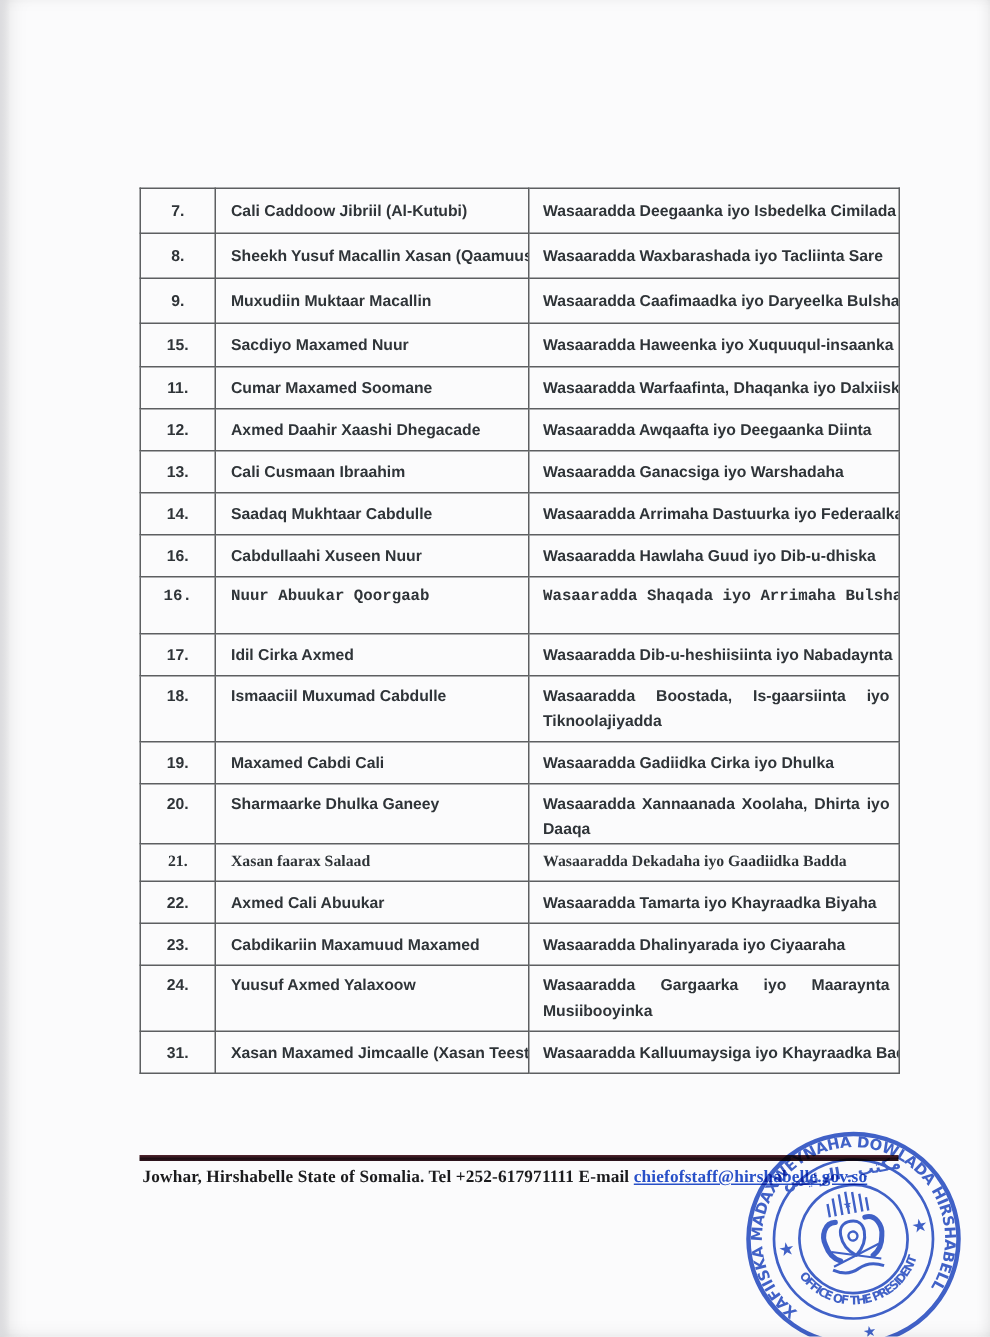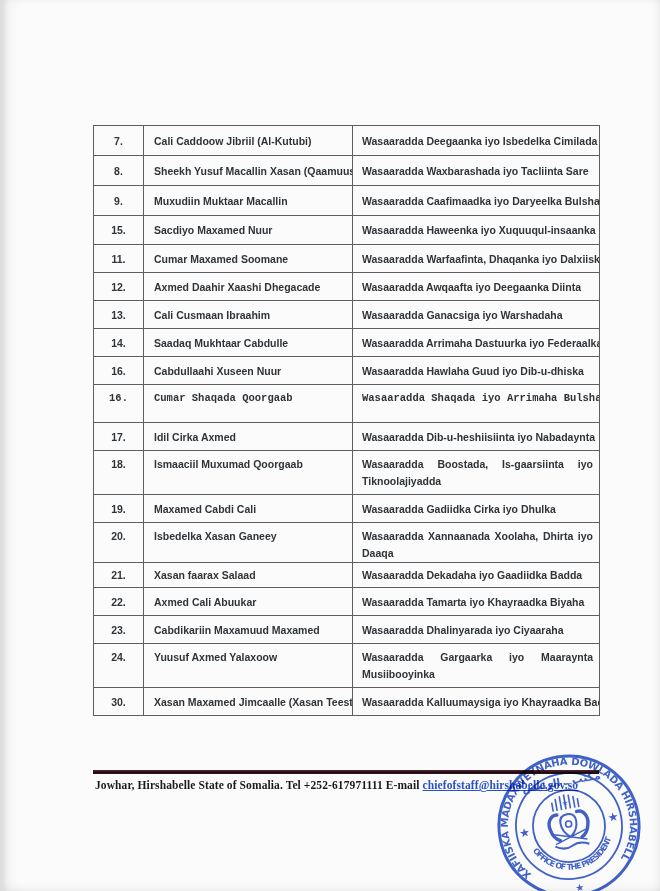--- a/index.html
+++ b/index.html
@@ -29,21 +29,21 @@
   .t col.w-min{width:247px;}
   .c-num{text-align:center;font-weight:700;font-size:11px;}
   .c-name{padding:0 4px 0 10px;white-space:nowrap;}
   .c-min{padding:0 6px 0 9px;white-space:nowrap;}
   .t tr{height:28px;}
   .t tr:nth-child(1),.t tr:nth-child(2),.t tr:nth-child(3){height:30px;}
   .t tr:nth-child(4){height:29px;}
   .t tr:nth-child(10){height:38px;font-family:Liberation Mono, monospace;}
   .t tr:nth-child(12){height:44px;}
   .t tr:nth-child(14){height:40px;}
-  .t tr:nth-child(15){height:25px;}
+  .t tr:nth-child(15){height:25px;font-family:Liberation Serif, serif;}
   .t tr:nth-child(18){height:44px;}
   
   .t tr:nth-child(10) td,.t tr:nth-child(12) td,
   .t tr:nth-child(14) td,.t tr:nth-child(18) td{vertical-align:top;padding-top:5px;}
   
   .t tr:nth-child(12) .c-min,.t tr:nth-child(14) .c-min,.t tr:nth-child(18) .c-min{
     white-space:normal;text-align:justify;line-height:17px;}
 
   
   .footer-rule{position:absolute;left:93px;top:770px;width:506px;height:4px;
@@ -121,45 +121,45 @@
   </tr>
 
   <tr>
     <td class="c-num">16.</td>
     <td class="c-name">Cabdullaahi Xuseen Nuur</td>
     <td class="c-min">Wasaaradda Hawlaha Guud iyo Dib-u-dhiska</td>
   </tr>
 
   <tr>
     <td class="c-num">16.</td>
-    <td class="c-name">Cumar Shaqada Qoorgaab</td>
+    <td class="c-name">Nuur Abuukar Qoorgaab</td>
     <td class="c-min">Wasaaradda Shaqada iyo Arrimaha Bulshada</td>
   </tr>
 
   <tr>
     <td class="c-num">17.</td>
     <td class="c-name">Idil Cirka Axmed</td>
     <td class="c-min">Wasaaradda Dib-u-heshiisiinta iyo Nabadaynta</td>
   </tr>
 
   <tr>
     <td class="c-num">18.</td>
-    <td class="c-name">Ismaaciil Muxumad Qoorgaab</td>
+    <td class="c-name">Ismaaciil Muxumad Cabdulle</td>
     <td class="c-min">Wasaaradda Boostada, Is-gaarsiinta iyo Tiknoolajiyadda</td>
   </tr>
 
   <tr>
     <td class="c-num">19.</td>
     <td class="c-name">Maxamed Cabdi Cali</td>
     <td class="c-min">Wasaaradda Gadiidka Cirka iyo Dhulka</td>
   </tr>
 
   <tr>
     <td class="c-num">20.</td>
-    <td class="c-name">Isbedelka Xasan Ganeey</td>
+    <td class="c-name">Sharmaarke Dhulka Ganeey</td>
     <td class="c-min">Wasaaradda Xannaanada Xoolaha, Dhirta iyo Daaqa</td>
   </tr>
 
   <tr>
     <td class="c-num">21.</td>
     <td class="c-name">Xasan faarax Salaad</td>
     <td class="c-min">Wasaaradda Dekadaha iyo Gaadiidka Badda</td>
   </tr>
 
   <tr>
@@ -174,21 +174,21 @@
     <td class="c-min">Wasaaradda Dhalinyarada iyo Ciyaaraha</td>
   </tr>
 
   <tr>
     <td class="c-num">24.</td>
     <td class="c-name">Yuusuf Axmed Yalaxoow</td>
     <td class="c-min">Wasaaradda Gargaarka iyo Maaraynta Musiibooyinka</td>
   </tr>
 
   <tr>
-    <td class="c-num">30.</td>
+    <td class="c-num">31.</td>
     <td class="c-name">Xasan Maxamed Jimcaalle (Xasan Teesto)</td>
     <td class="c-min">Wasaaradda Kalluumaysiga iyo Khayraadka Badda</td>
   </tr>
 
 </tbody>
   </table>
 </div>
 
 <div class="footer-rule"></div>
 <div class="footer-text"><span>Jowhar, Hirshabelle State of Somalia. Tel +252-617971111 E-mail </span><a href="#">chiefofstaff@hirshabelle.gov.so</a></div>

